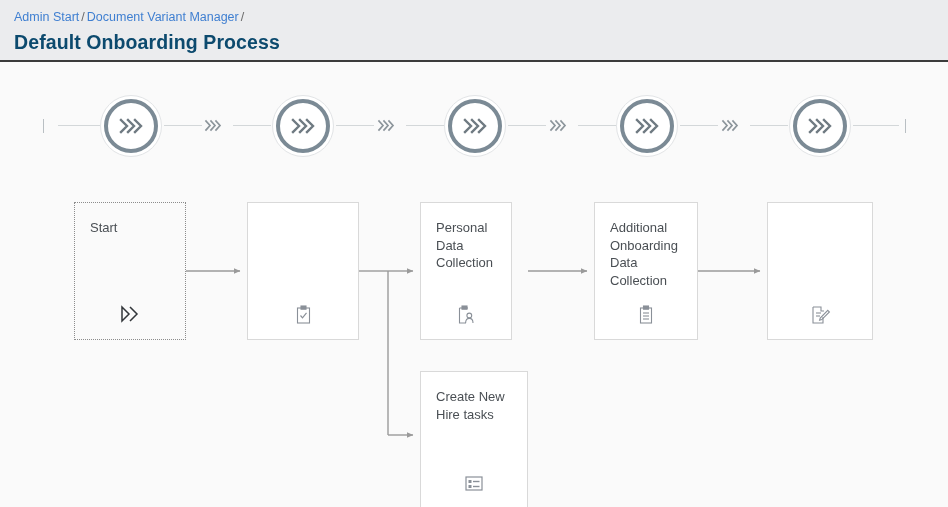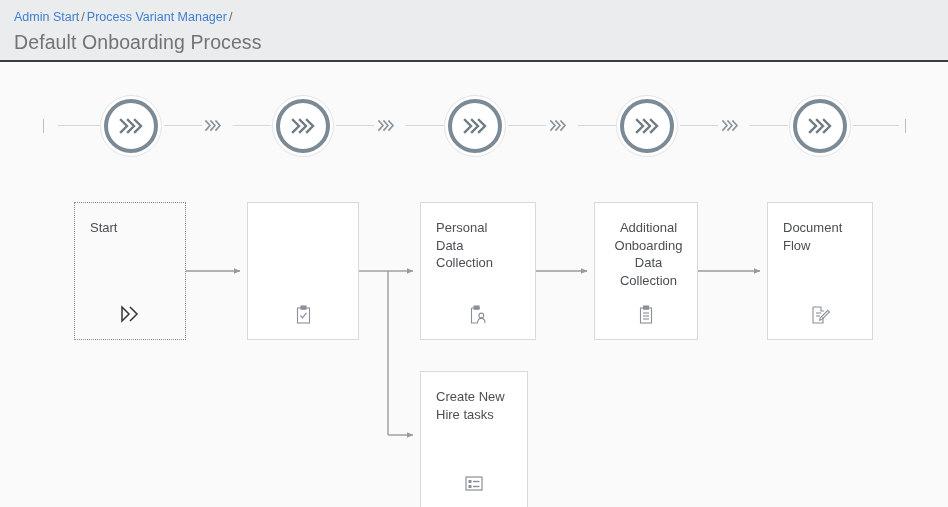--- a/index.html
+++ b/index.html
@@ -39,22 +39,22 @@
   }
   .breadcrumb .sep {
     color: #6a6a6a;
     padding: 0 2px;
   }
   .page-title {
     position: absolute;
     left: 14px; top: 29px;
     font-size: 19.5px;
     line-height: 26px;
-    color: #737373;
-    font-weight: 400;
+    color: #0c4a6e;
+    font-weight: 700;
     letter-spacing: 0.1px;
     white-space: nowrap;
   }
 
   
   .canvas {
     position: absolute;
     left: 0; top: 64px;
     width: 948px;
     height: 443px;
@@ -169,21 +169,21 @@
     width: 948px;
     height: 443px;
     pointer-events: none;
   }
 </style>
 </head>
 <body>
 
 <div class="header">
   <div class="breadcrumb">
-    <a href="#">Admin Start</a><span class="sep">/</span><a href="#">Process Variant Manager</a><span class="sep">/</span>
+    <a href="#">Admin Start</a><span class="sep">/</span><a href="#">Document Variant Manager</a><span class="sep">/</span>
   </div>
   <div class="page-title">Default Onboarding Process</div>
 </div>
 
 <div class="canvas">
 
   <div class="steps">
 
     <div class="step-cap" style="left:43px;"></div>
     <div class="step-cap" style="left:905px;"></div>
@@ -345,58 +345,56 @@
         <svg width="17" height="20" viewBox="0 0 17 20" aria-hidden="true">
           <g fill="none" stroke="#8a9098" stroke-width="1.1">
             <rect x="2.5" y="3" width="12" height="15"></rect>
             <rect x="6" y="1" width="5" height="3.2" fill="#8a9098"></rect>
             <polyline points="5.5,10.5 7.5,12.8 11.5,7.8" stroke-width="1.2"></polyline>
           </g>
         </svg>
       </div>
     </div>
 
-    <div class="node" style="left:420px; top:138px; width:116px; height:138px;">
+    <div class="node" style="left:420px; top:138px; width:92px; height:138px;">
       <div class="label">Personal
 Data
 Collection</div>
       <div class="node-icon">
         <svg width="19" height="20" viewBox="0 0 19 20" aria-hidden="true">
           <g fill="none" stroke="#8a9098" stroke-width="1.1">
             <path d="M2.5,3 L2.5,18 L9,18"></path>
             <path d="M2.5,3 L11,3"></path>
             <rect x="5" y="1" width="5" height="3.2" fill="#8a9098"></rect>
             <circle cx="12.3" cy="10.5" r="2.4"></circle>
             <path d="M8.6,18 C8.6,14.6 10.2,13.4 12.3,13.4 C14.4,13.4 16,14.6 16,18"></path>
           </g>
         </svg>
       </div>
     </div>
 
-    <div class="node" style="left:594px; top:138px; width:104px; height:138px;text-align:center;">
+    <div class="node" style="left:594px; top:138px; width:104px; height:138px;">
       <div class="label">Additional
 Onboarding
 Data
 Collection</div>
       <div class="node-icon">
         <svg width="16" height="20" viewBox="0 0 16 20" aria-hidden="true">
           <g fill="none" stroke="#8a9098" stroke-width="1.1">
             <rect x="2.5" y="3" width="11" height="15"></rect>
             <rect x="5.5" y="1" width="5" height="3.2" fill="#8a9098"></rect>
             <line x1="5" y1="8" x2="11" y2="8"></line>
             <line x1="5" y1="11" x2="11" y2="11"></line>
             <line x1="5" y1="14" x2="11" y2="14"></line>
           </g>
         </svg>
       </div>
     </div>
 
     <div class="node" style="left:767px; top:138px; width:106px; height:138px;">
-      <div class="label">Document
-Flow</div>
       <div class="node-icon">
         <svg width="21" height="20" viewBox="0 0 21 20" aria-hidden="true">
           <g fill="none" stroke="#8a9098" stroke-width="1.1">
             <path d="M3,2 L3,18 L13,18 L13,12"></path>
             <path d="M3,2 L11,2 L11,6 L14,6"></path>
             <line x1="6" y1="8" x2="11" y2="8"></line>
             <line x1="6" y1="11" x2="10" y2="11"></line>
             <path d="M17.8,5.4 L19.4,7 L11.8,14.6 L9.6,15.2 L10.2,13 Z"></path>
           </g>
         </svg>

